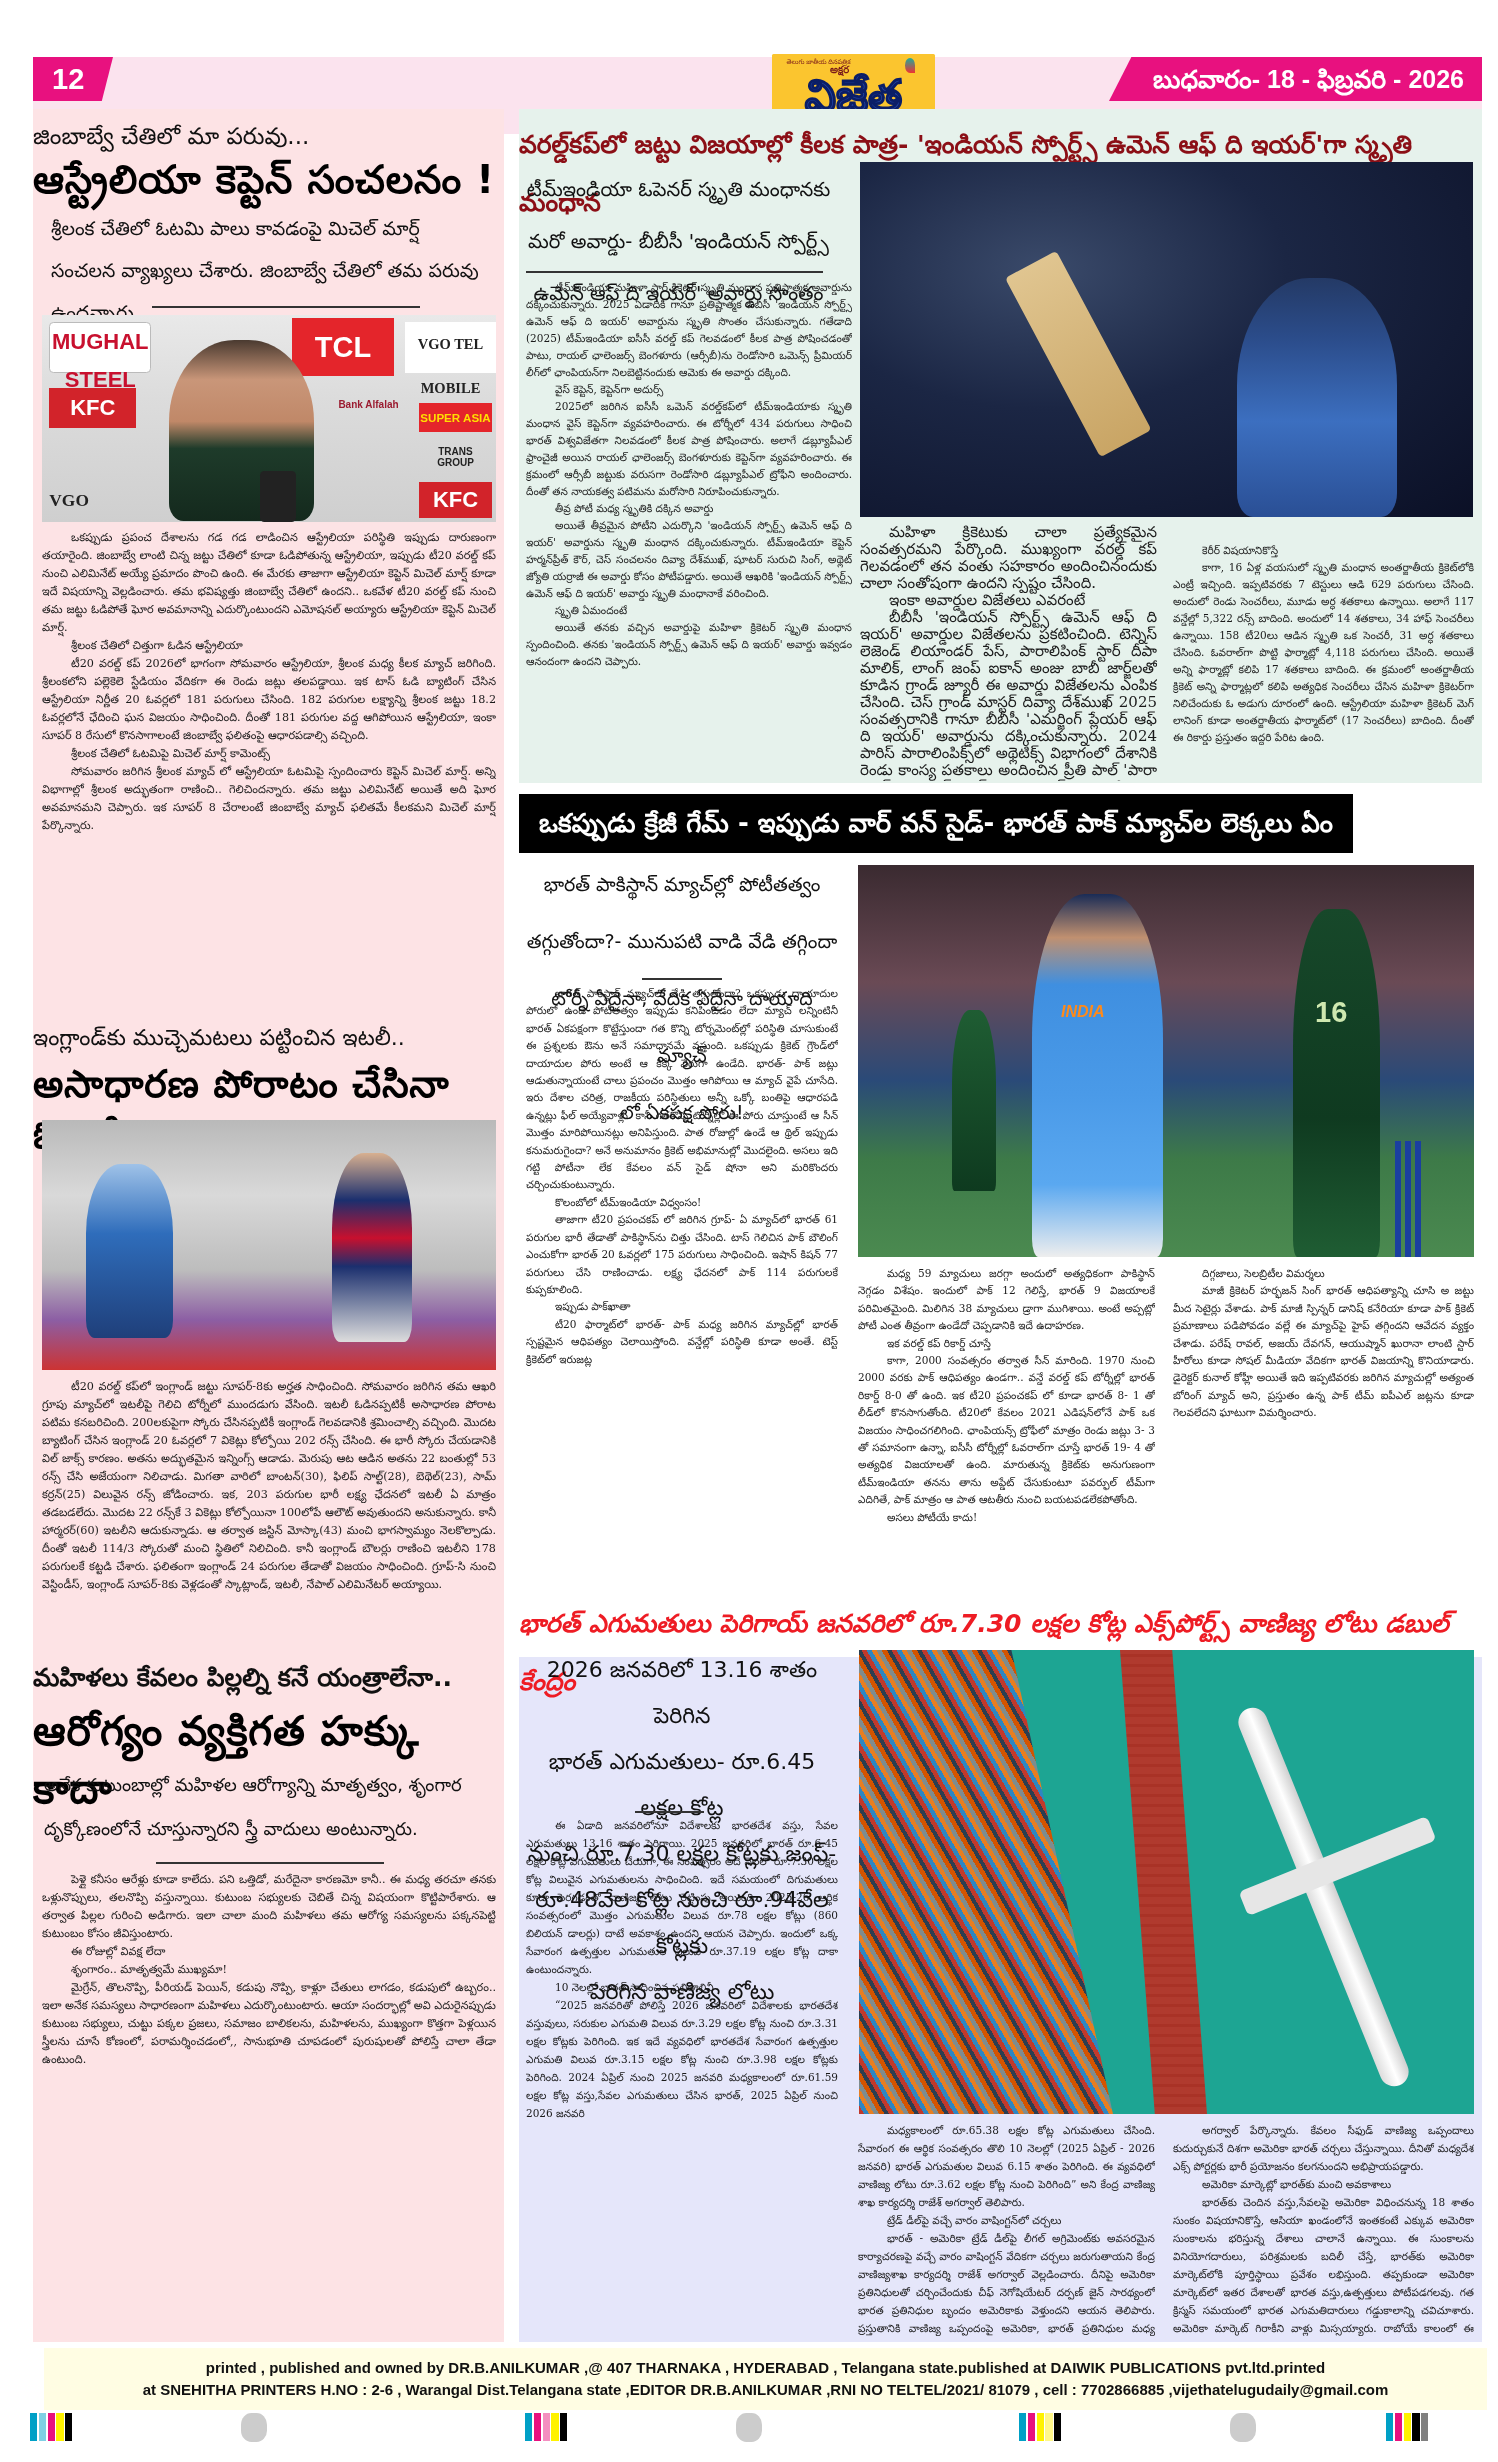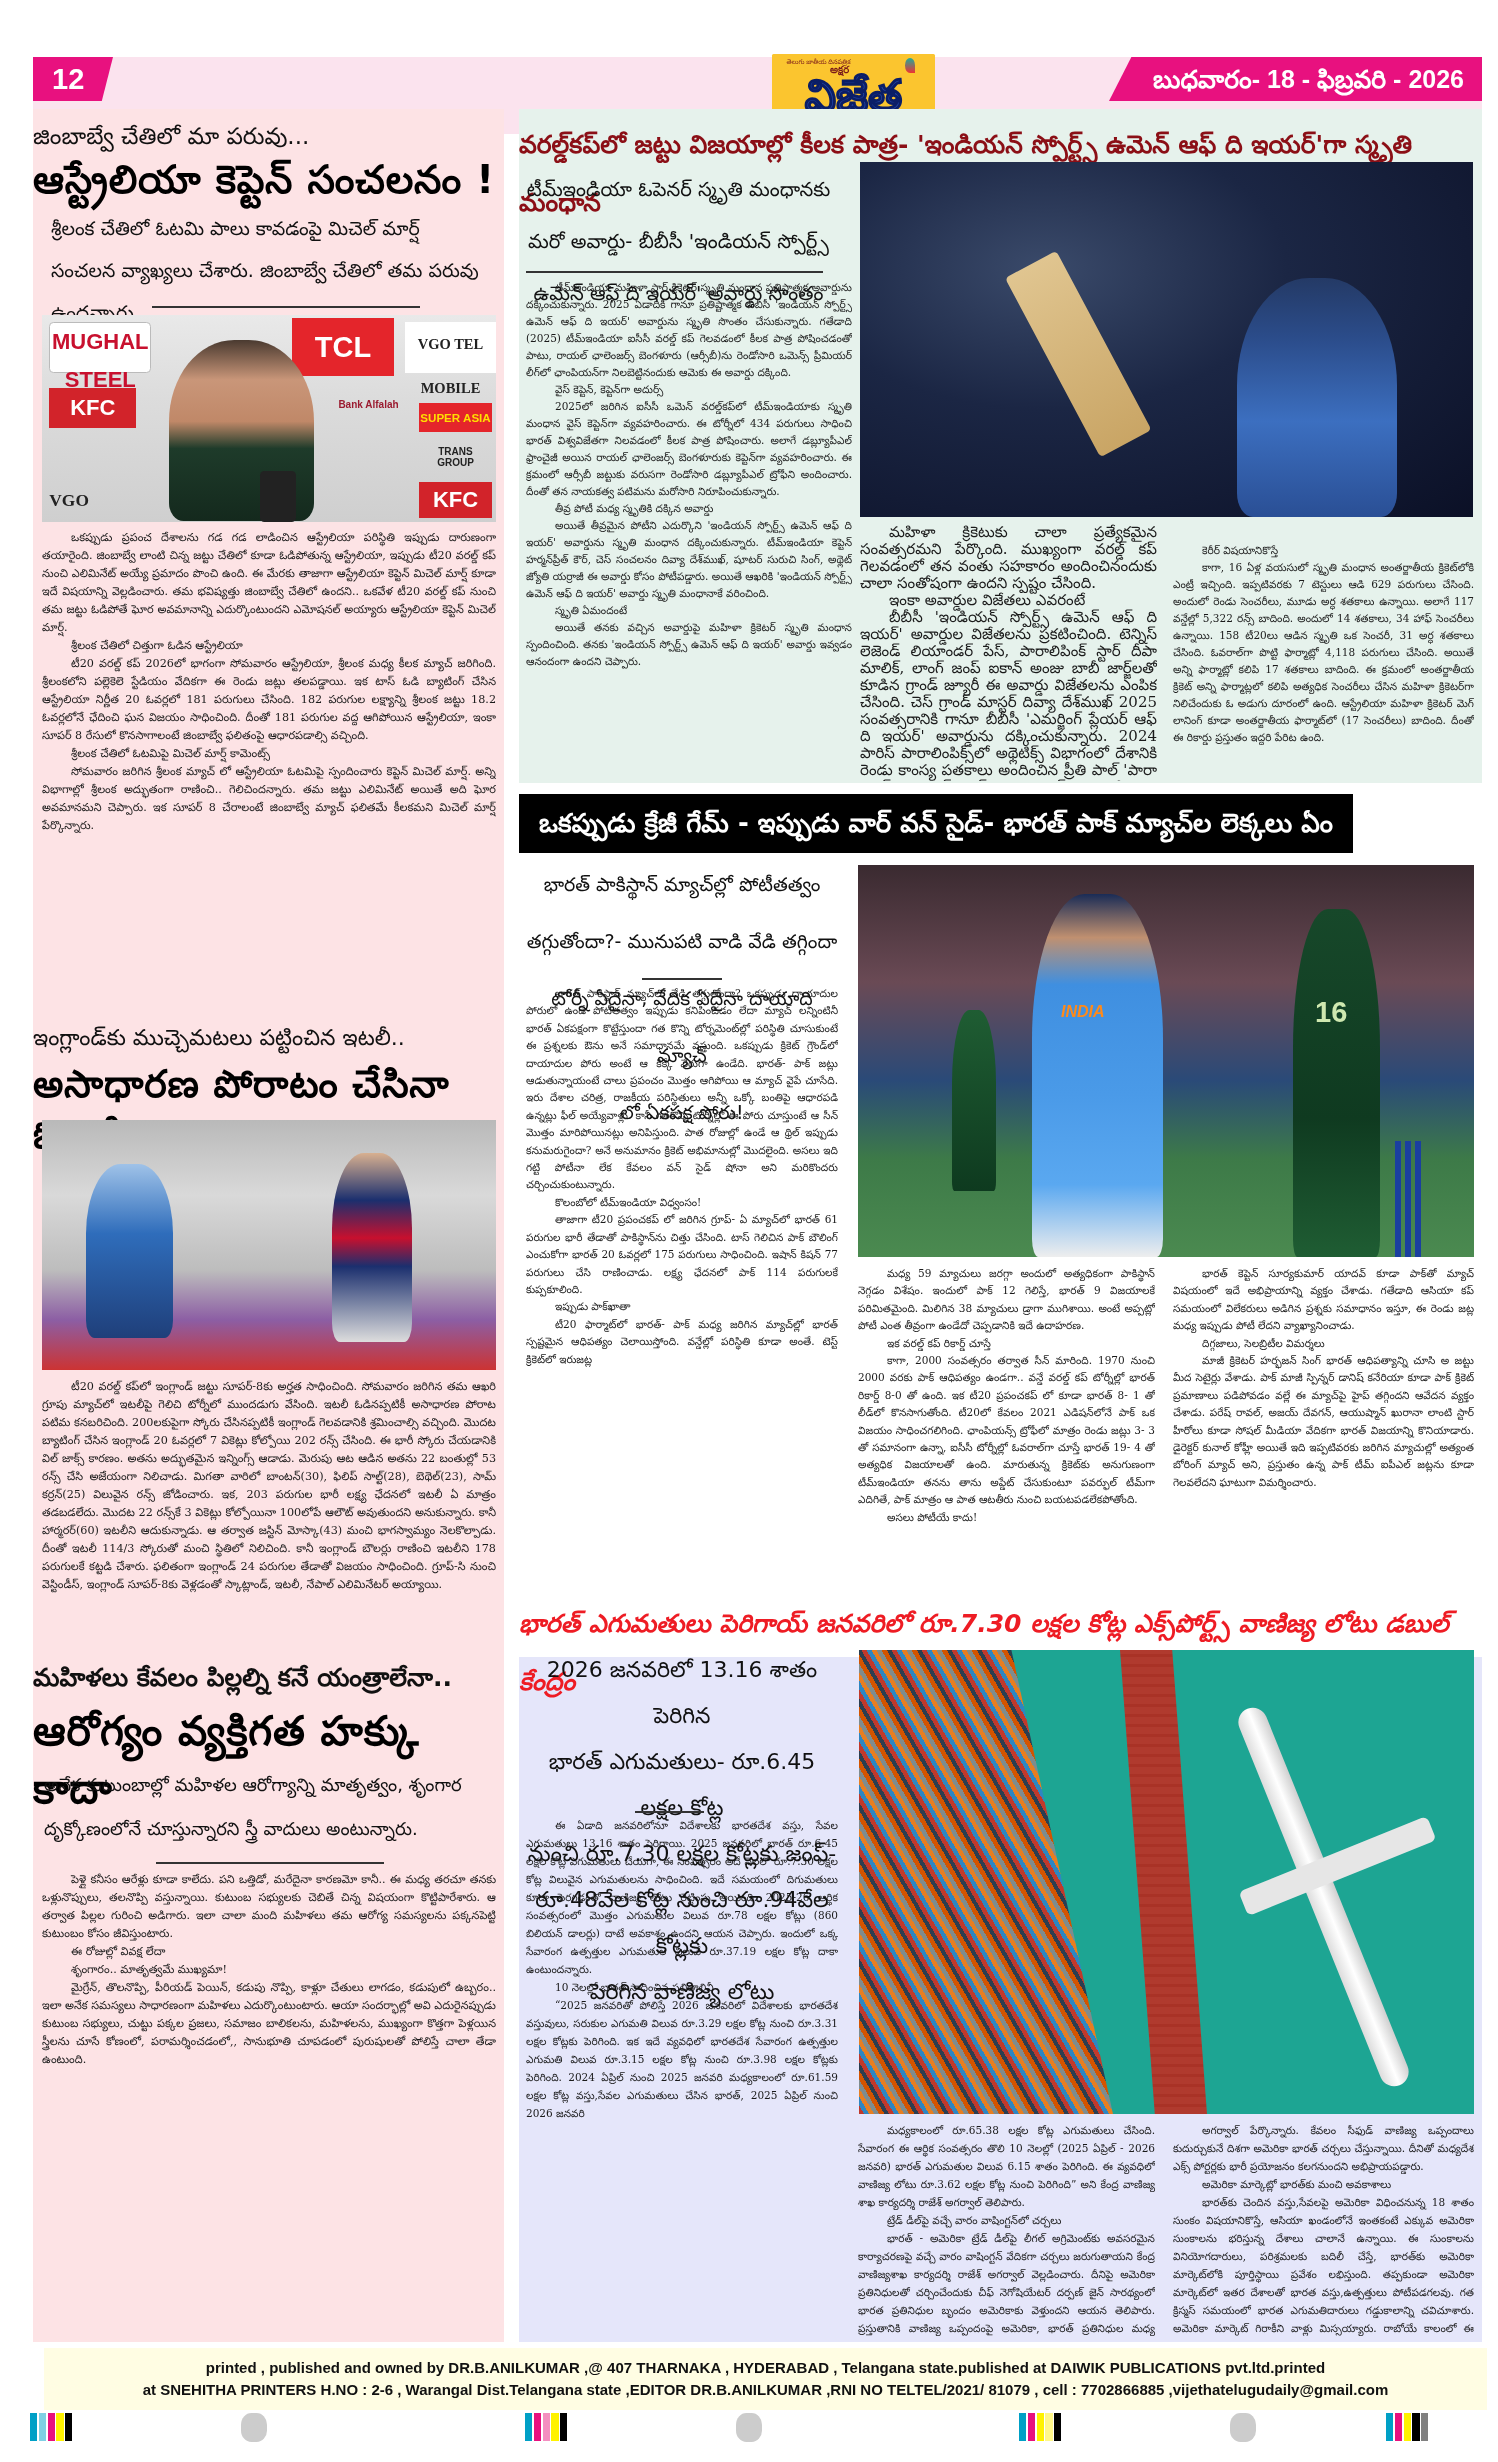--- a/index.html
+++ b/index.html
@@ -184,21 +184,20 @@
   <p class="sub">ఇప్పుడు పాక్‌ఖాతా</p>
   <p>టీ20 ఫార్మాట్‌లో భారత్- పాక్ మధ్య జరిగిన మ్యాచ్‌ల్లో భారత్ స్పష్టమైన ఆధిపత్యం చెలాయిస్తోంది. వన్డేల్లో పరిస్థితి కూడా అంతే. టెస్ట్ క్రికెట్‌లో ఇరుజట్ల</p>
 </div>
 <div class="body" style="left:858px; top:1265px; width:297px; height:352px; overflow:hidden; font-size:10.5px; line-height:17.4px;">
   <p>మధ్య 59 మ్యాచులు జరగ్గా అందులో అత్యధికంగా పాకిస్థాన్ నెగ్గడం విశేషం. ఇందులో పాక్ 12 గెలిస్తే, భారత్ 9 విజయాలకే పరిమితమైంది. మిలిగిన 38 మ్యాచులు డ్రాగా ముగిశాయి. అంటే అప్పట్లో పోటీ ఎంత తీవ్రంగా ఉండేదో చెప్పడానికి ఇదే ఉదాహరణ.</p>
   <p class="sub">ఇక వరల్డ్ కప్ రికార్డ్ చూస్తే</p>
   <p>కాగా, 2000 సంవత్సరం తర్వాత సీన్ మారింది. 1970 నుంచి 2000 వరకు పాక్ ఆధిపత్యం ఉండగా.. వన్డే వరల్డ్ కప్ టోర్నీల్లో భారత్ రికార్డ్ 8-0 తో ఉంది. ఇక టీ20 ప్రపంచకప్ లో కూడా భారత్ 8- 1 తో లీడ్‌లో కొనసాగుతోంది. టీ20లో కేవలం 2021 ఎడిషన్‌లోనే పాక్ ఒక విజయం సాధించగలిగింది. ఛాంపియన్స్ ట్రోఫీలో మాత్రం రెండు జట్లు 3- 3 తో సమానంగా ఉన్నా, ఐసీసీ టోర్నీల్లో ఓవరాల్‌గా చూస్తే భారత్ 19- 4 తో అత్యధిక విజయాలతో ఉంది. మారుతున్న క్రికెట్‌కు అనుగుణంగా టీమ్‌ఇండియా తనను తాను అప్డేట్ చేసుకుంటూ పవర్ఫుల్ టీమ్‌గా ఎదిగితే, పాక్ మాత్రం ఆ పాత ఆటతీరు నుంచి బయటపడలేకపోతోంది.</p>
   <p class="sub">అసలు పోటీయే కాదు!</p>
 </div>
 <div class="body" style="left:1173px; top:1265px; width:301px; height:352px; overflow:hidden; font-size:10.5px; line-height:17.4px;">
-  <p>భారత్ కెప్టెన్ సూర్యకుమార్ యాదవ్ కూడా పాక్‌తో మ్యాచ్ విషయంలో ఇదే అభిప్రాయాన్ని వ్యక్తం చేశాడు. గతేడాది ఆసియా కప్ సమయంలో విలేకరులు అడిగిన ప్రశ్నకు సమాధానం ఇస్తూ, ఈ రెండు జట్ల మధ్య ఇప్పుడు పోటీ లేదని వ్యాఖ్యానించాడు.</p>
   <p class="sub">దిగ్గజాలు, సెలబ్రిటీల విమర్శలు</p>
   <p>మాజీ క్రికెటర్ హర్భజన్ సింగ్ భారత్ ఆధిపత్యాన్ని చూసి అ జట్టు మీద సెటైర్లు వేశాడు. పాక్ మాజీ స్పిన్నర్ డానిష్ కనేరియా కూడా పాక్ క్రికెట్ ప్రమాణాలు పడిపోవడం వల్లే ఈ మ్యాచ్‌పై హైప్ తగ్గిందని ఆవేదన వ్యక్తం చేశాడు. పరేష్ రావల్, అజయ్ దేవగన్, ఆయుష్మాన్ ఖురానా లాంటి స్టార్ హీరోలు కూడా సోషల్ మీడియా వేదికగా భారత్ విజయాన్ని కొనియాడారు. డైరెక్టర్ కునాల్ కోహ్లీ అయితే ఇది ఇప్పటివరకు జరిగిన మ్యాచుల్లో అత్యంత బోరింగ్ మ్యాచ్ అని, ప్రస్తుతం ఉన్న పాక్ టీమ్ ఐపీఎల్ జట్లను కూడా గెలవలేదని ఘాటుగా విమర్శించారు.</p>
 </div>
 
 <div class="panel export-panel"></div>
 <div class="headline banner-exp" style="left:519px; top:1595px; width:963px; line-height:58px; font-size:25px;">భారత్ ఎగుమతులు పెరిగాయ్ జనవరిలో రూ.7.30 లక్షల కోట్ల ఎక్స్‌పోర్ట్స్ వాణిజ్య లోటు డబుల్  కేంద్రం</div>
 
 <div class="deck-left" style="left:526px; top:1647px; width:312px; line-height:46px; font-size:22px;">
   <div>2026 జనవరిలో 13.16 శాతం పెరిగిన</div>
   <div>భారత్ ఎగుమతులు- రూ.6.45 లక్షల కోట్ల</div>

